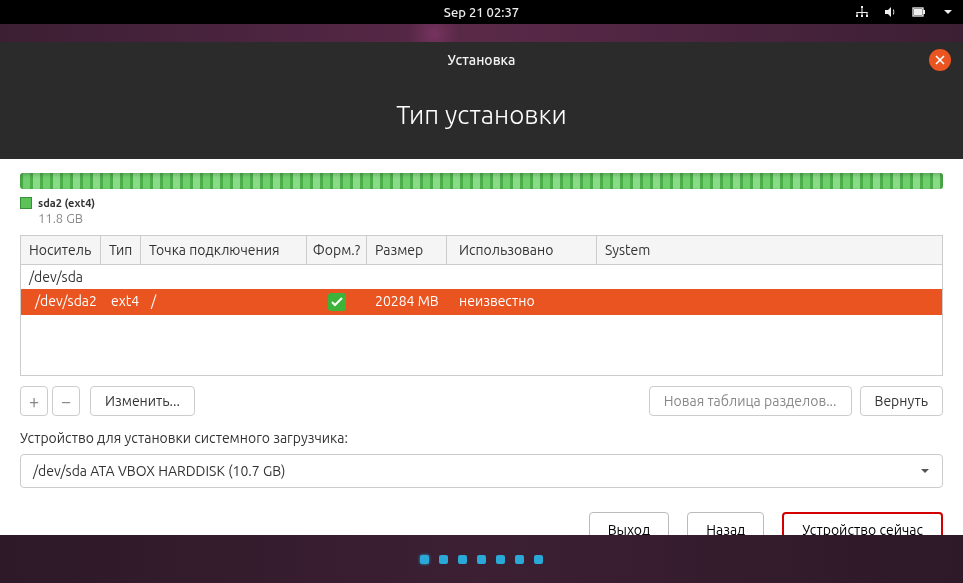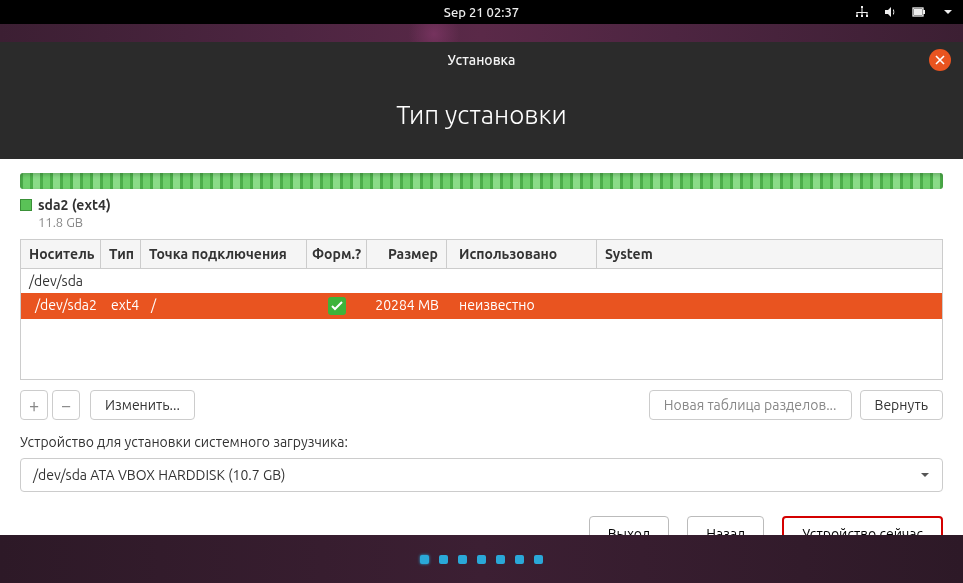--- a/index.html
+++ b/index.html
@@ -18,38 +18,38 @@
     .close-btn svg { fill: #fff; }
     
     .page-title-area { background: #2b2b2b; padding: 22px 20px 30px; text-align: center; }
     .page-title { color: #fff; font-size: 26px; font-weight: 300; }
     
     .content { background: #fff; padding: 14px 20px 18px; }
     
     .partition-bar { display: flex; height: 16px; border-radius: 0; overflow: hidden; }
     .partition-segment { flex: 1; background: repeating-linear-gradient(90deg, #4caf4a 0px, #4caf4a 3px, #6fcf6c 3px, #6fcf6c 10px, #4caf4a 10px, #4caf4a 13px, #8adb88 13px, #8adb88 20px); border-radius: 3px; box-shadow: inset 0 2px 4px rgba(0,0,0,0.2); }
     
-    .partition-label-row { display: flex; align-items: center; gap: 6px; margin-top: 8px; font-size: 14px; }
+    .partition-label-row { display: flex; align-items: center; gap: 6px; margin-top: 8px; font-size: 11px; }
     .partition-swatch { width: 12px; height: 12px; background: #5ac257; border: 1px solid #3a9038; }
     .partition-name { font-weight: 600; }
     .partition-size { color: #888; font-size: 13px; margin-left: 18px; margin-top: 2px; }
     
     .ptable { margin-top: 10px; border: 1px solid #ccc; font-size: 14px; }
     .ptable-header { display: flex; background: #f5f5f5; border-bottom: 1px solid #ccc; }
-    .ptable-header > div { padding: 6px 8px; border-right: 1px solid #ccc; font-weight: 700; }
+    .ptable-header > div { padding: 6px 8px; border-right: 1px solid #ccc; font-weight: 400; }
     .ptable-header > div:last-child { border-right: none; }
     .ptable-row { display: flex; }
     .ptable-row > div { padding: 4px 8px; }
     .ptable-row.parent { background: #fff; }
     .ptable-row.selected { background: #e95420; color: #fff; }
     .col-device { width: 80px; }
     .col-type { width: 40px; }
     .col-mount { width: 166px; }
     .col-format { width: 60px; display: flex; justify-content: center; align-items: center; }
-    .col-size { width: 80px; text-align: right; }
+    .col-size { width: 80px; text-align: left; }
     .col-used { width: 150px; padding-left: 12px !important; }
     .col-system { flex: 1; }
     .ptable-row.selected .col-device { width: 82px; padding-left: 14px; }
     .ptable-row.selected .col-type { width: 40px; }
     .ptable-row.selected .col-mount { width: 164px; }
     .ptable-body-spacer { height: 60px; background: #fff; border-top: none; }
     
     .checkbox-svg { width: 18px; height: 18px; }
     
     .table-actions { display: flex; align-items: center; gap: 0; margin-top: 10px; }

